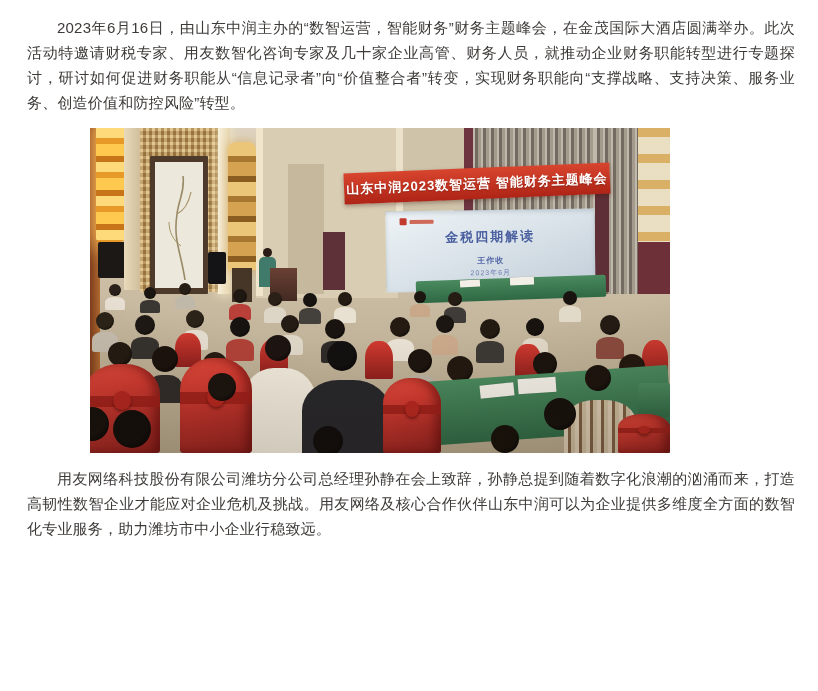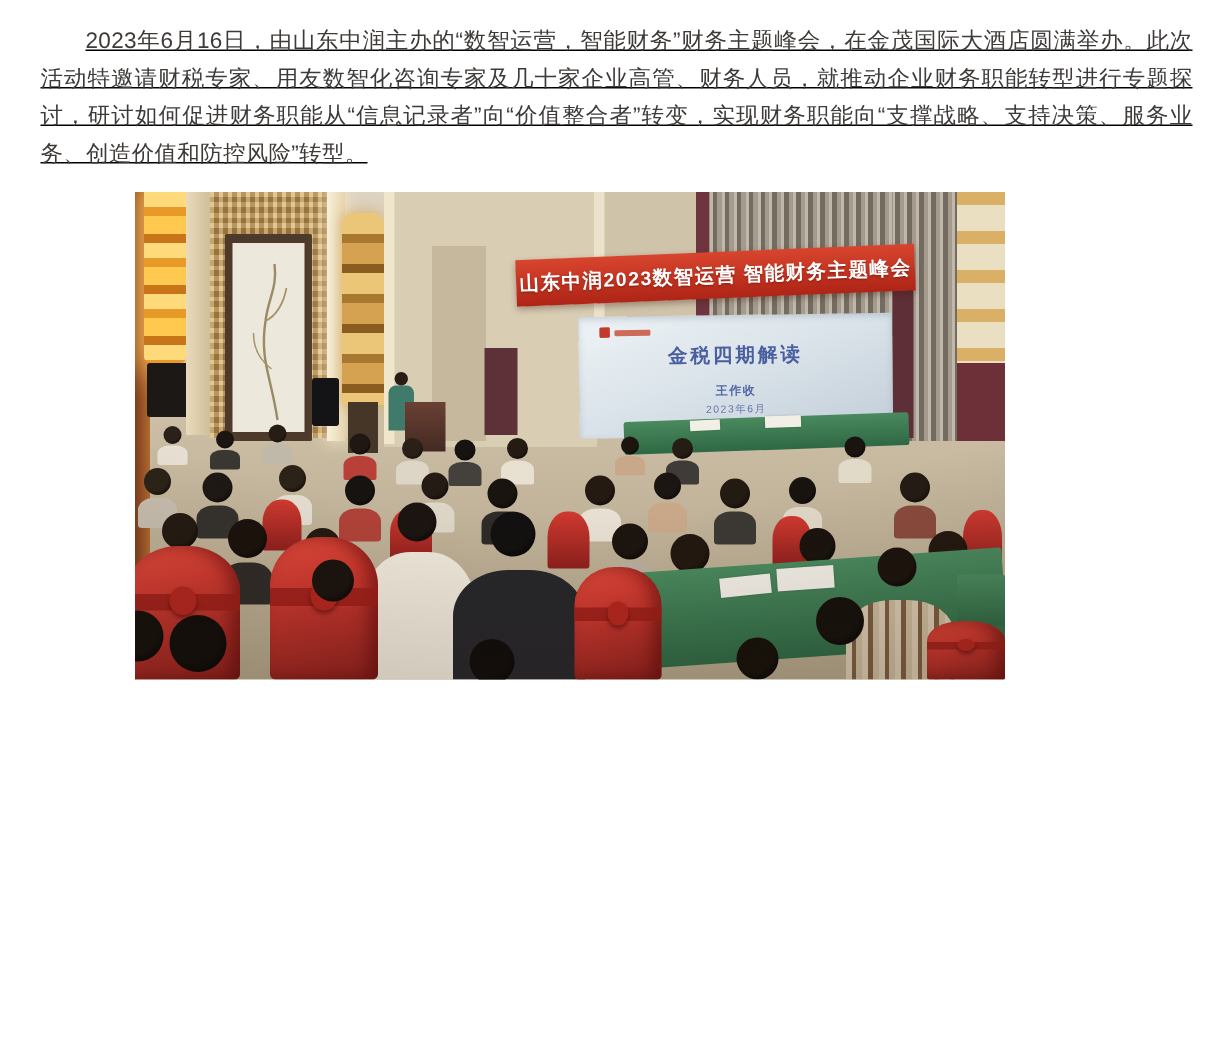--- a/index.html
+++ b/index.html
@@ -1,20 +1,20 @@
 <!DOCTYPE html>
 <html><head>
 <meta charset="utf-8">
 <style>
   html,body{margin:0;padding:0;background:#ffffff;}
   body{
     width:818px;height:691px;overflow:hidden;position:relative;
     font-family:"Liberation Sans","DejaVu Sans",sans-serif;
   }
-  .article{padding:15px 23px 0 27px;text-decoration:underline;}
+  .article{padding:15px 23px 0 27px;}
   .article p{
     margin:0;font-size:15px;line-height:25px;color:#3d3a38;
     text-align:justify;text-indent:2em;letter-spacing:0.2px;
   }
   .article p.p2{margin-top:13px;}
   .article p.p3{margin-top:26px;}
 
   
   .photo{
     position:relative;width:580px;height:325px;margin:13px 0 0 63px;
@@ -253,13 +253,14 @@
           <div style="position: absolute; left: 38%; top: 30%; width: 24%; height: 22%; background: rgb(179, 38, 30); border-radius: 50%; box-shadow: rgba(60, 0, 0, 0.5) 0px 2px 3px;"></div>
         </div>
         <div style="position: absolute; left: 528px; top: 286px; width: 52px; height: 39px; background: linear-gradient(165deg, rgb(224, 74, 60) 0%, rgb(208, 58, 48) 30%, rgb(142, 31, 28) 100%); border-radius: 46% 46% 5% 5% / 34% 34% 4% 4%; z-index: 306; box-shadow: rgba(80, 5, 5, 0.5) -6px 0px 10px inset;">
           <div style="position: absolute; left: 0px; top: 36%; width: 100%; height: 12%; background: rgb(154, 29, 24); opacity: 0.85;"></div>
           <div style="position: absolute; left: 38%; top: 30%; width: 24%; height: 22%; background: rgb(179, 38, 30); border-radius: 50%; box-shadow: rgba(60, 0, 0, 0.5) 0px 2px 3px;"></div>
         </div>
       </div>
     <div class="abs vignette"></div>
   </div>
 
+  <p class="p2">用友网络科技股份有限公司潍坊分公司总经理孙静在会上致辞，孙静总提到随着数字化浪潮的汹涌而来，打造高韧性数智企业才能应对企业危机及挑战。用友网络及核心合作伙伴山东中润可以为企业提供多维度全方面的数智化专业服务，助力潍坊市中小企业行稳致远。</p>
 </div>
 
 </body></html>

